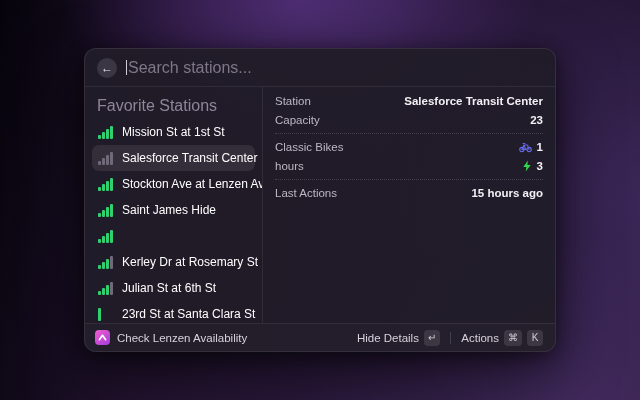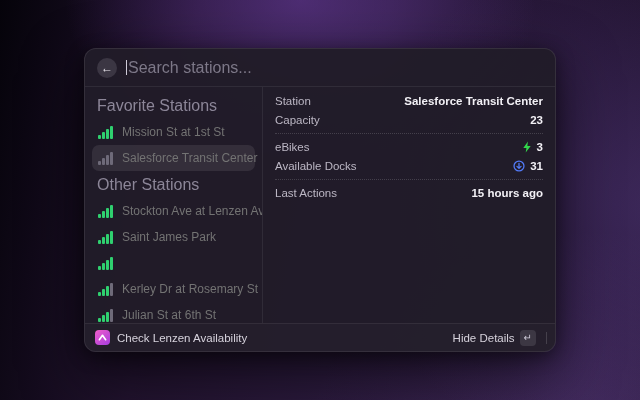--- a/index.html
+++ b/index.html
@@ -32,21 +32,21 @@
   
   .bwrap { flex:1; display:flex; min-height:0; }
   .list { width:178px; flex:0 0 178px; border-right:1px solid rgba(255,255,255,.07);
     padding:5px 7px; overflow:hidden; }
   .section-title { color:#8c8698; font-size:16px; padding:5px 5px 4px; }
   .list-row { display:flex; align-items:center; gap:8px; height:26px; padding:0 6px;
     border-radius:7px; cursor:pointer; }
   .list-row.selected { background:rgba(255,255,255,.085); }
   .bars { width:16px; height:14px; display:flex; align-items:flex-end; gap:1.5px; flex:0 0 16px; }
   .bars i { display:block; width:2.6px; border-radius:1px; }
-  .row-label { color:#737373; font-size:12px; white-space:nowrap; }
+  .row-label { color:#ffffff; font-size:12px; white-space:nowrap; }
   
   .details { flex:1; padding:5px 12px; overflow:hidden; }
   .drow { display:flex; align-items:center; justify-content:space-between; height:18.5px; }
   .dlabel { color:#bcb7c4; font-size:11.5px;text-align:right; }
   .dvalue { color:#f2f0f5; font-size:11.5px; font-weight:700; display:flex; align-items:center; gap:5px; }
   .dicon { display:flex; align-items:center; }
   .dgroup-divider { border-top:1px dotted rgba(255,255,255,.16); margin:4px 0; }
   
   .footer { height:28px; flex:0 0 28px; border-top:1px solid rgba(255,255,255,.07);
     display:flex; align-items:center; justify-content:space-between; padding:0 8px 0 10px;
@@ -91,38 +91,37 @@
         </div>
         <div class="list-row selected">
           <span class="bars">
             <i style="height: 4.5px; background: rgb(110, 106, 121);"></i>
             <i style="height: 7.5px; background: rgb(110, 106, 121);"></i>
             <i style="height: 10.5px; background: rgb(110, 106, 121);"></i>
             <i style="height: 13.5px; background: rgb(110, 106, 121);"></i>
           </span>
           <span class="row-label">Salesforce Transit Center</span>
         </div>
-        <div class="section-title">Other Stations</div>
         <div class="list-row">
           <span class="bars">
             <i style="height: 4.5px; background: rgb(47, 208, 111);"></i>
             <i style="height: 7.5px; background: rgb(47, 208, 111);"></i>
             <i style="height: 10.5px; background: rgb(47, 208, 111);"></i>
             <i style="height: 13.5px; background: rgb(47, 208, 111);"></i>
           </span>
           <span class="row-label">Stockton Ave at Lenzen Ave</span>
         </div>
         <div class="list-row">
           <span class="bars">
             <i style="height: 4.5px; background: rgb(47, 208, 111);"></i>
             <i style="height: 7.5px; background: rgb(47, 208, 111);"></i>
             <i style="height: 10.5px; background: rgb(47, 208, 111);"></i>
             <i style="height: 13.5px; background: rgb(47, 208, 111);"></i>
           </span>
-          <span class="row-label">Saint James Park</span>
+          <span class="row-label">Saint James Hide</span>
         </div>
         <div class="list-row">
           <span class="bars">
             <i style="height: 4.5px; background: rgb(47, 208, 111);"></i>
             <i style="height: 7.5px; background: rgb(47, 208, 111);"></i>
             <i style="height: 10.5px; background: rgb(47, 208, 111);"></i>
             <i style="height: 13.5px; background: rgb(47, 208, 111);"></i>
           </span>
         </div>
         <div class="list-row">
@@ -158,40 +157,41 @@
           </span>
         </div>
         <div class="drow">
           <span class="dlabel">Capacity</span>
           <span class="dvalue">
             <span>23</span>
           </span>
         </div>
         <div class="dgroup-divider"></div>
         <div class="drow">
-          <span class="dlabel">eBikes</span>
+          <span class="dlabel">Classic Bikes</span>
+          <span class="dvalue">
+            <span class="dicon">
+              <svg width="13" height="11" viewBox="0 0 16 13">
+                <circle cx="3.5" cy="9" r="2.6" fill="none" stroke="#6468ea" stroke-width="1.4"></circle>
+                <circle cx="12.5" cy="9" r="2.6" fill="none" stroke="#6468ea" stroke-width="1.4"></circle>
+                <path d="M3.5 9 L6 3.5 L10.5 3.5 L12.5 9 M6 3.5 L8.5 9 L3.5 9 M5 1.5 L7.2 1.5" fill="none" stroke="#6468ea" stroke-width="1.3" stroke-linecap="round" stroke-linejoin="round"></path>
+              </svg>
+            </span>
+            <span>1</span>
+          </span>
+        </div>
+        <div class="drow">
+          <span class="dlabel">hours</span>
           <span class="dvalue">
             <span class="dicon">
               <svg width="10" height="12" viewBox="0 0 10 13">
                 <path d="M6 0.5 L1 7.5 L4.4 7.5 L3.6 12.5 L9 5.5 L5.4 5.5 Z" fill="#32d74b"></path>
               </svg>
             </span>
             <span>3</span>
-          </span>
-        </div>
-        <div class="drow">
-          <span class="dlabel">Available Docks</span>
-          <span class="dvalue">
-            <span class="dicon">
-              <svg width="12" height="12" viewBox="0 0 14 14">
-                <circle cx="7" cy="7" r="5.8" fill="none" stroke="#527af7" stroke-width="1.5"></circle>
-                <path d="M7 4 L7 9.6 M4.6 7.4 L7 9.8 L9.4 7.4" fill="none" stroke="#527af7" stroke-width="1.5" stroke-linecap="round" stroke-linejoin="round"></path>
-              </svg>
-            </span>
-            <span>31</span>
           </span>
         </div>
         <div class="dgroup-divider"></div>
         <div class="drow">
           <span class="dlabel">Last Actions</span>
           <span class="dvalue">
             <span>15 hours ago</span>
           </span>
         </div>
       </div>
@@ -205,16 +205,21 @@
           </svg>
       </span>
       <span class="cmd-title">Check Lenzen Availability</span>
     </div>
     <div class="f-right">
       <button class="fbtn">
         <span>Hide Details</span>
         <span class="key">↵</span>
       </button>
       <span class="fdiv"></span>
+      <button class="fbtn">
+        <span>Actions</span>
+        <span class="key">⌘</span>
+        <span class="key">K</span>
+      </button>
     </div>
   </div>
 
 </div>
 
 </body></html>

